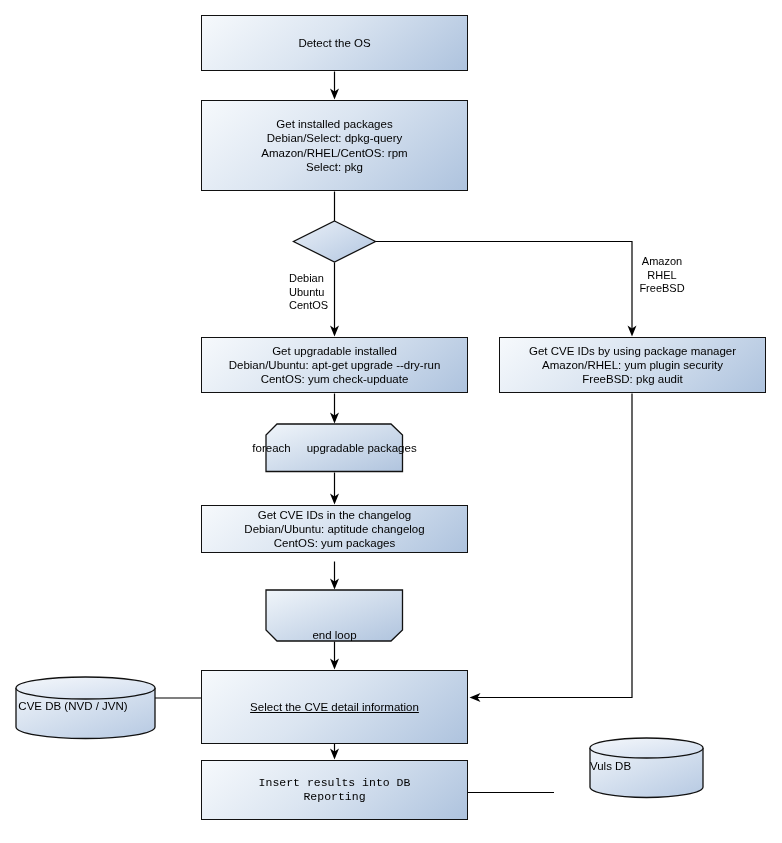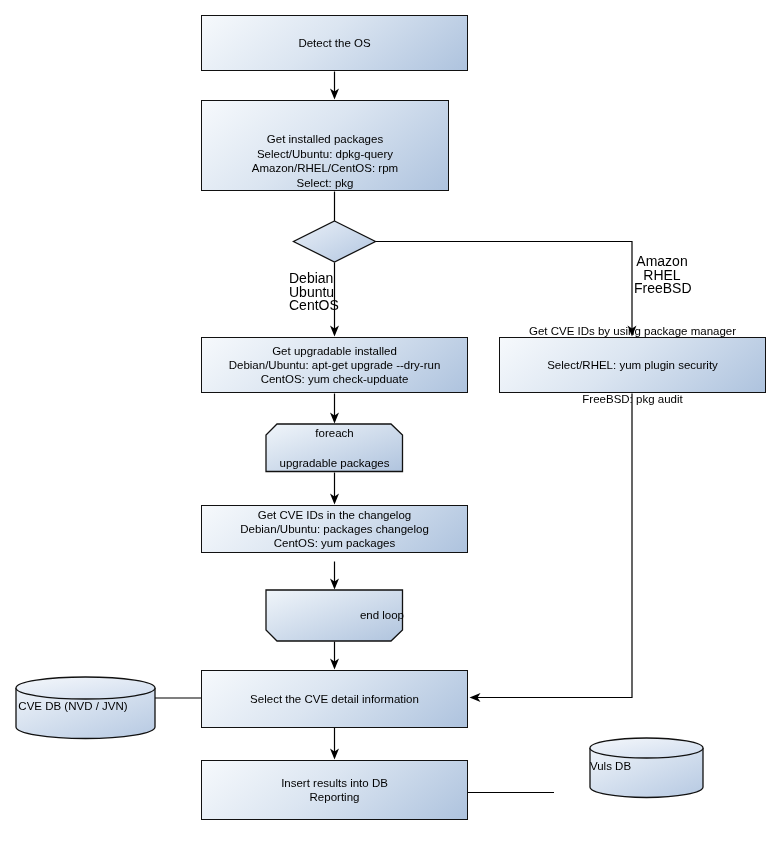--- a/index.html
+++ b/index.html
@@ -17,26 +17,26 @@
     border:1.3px solid #111;
     background:linear-gradient(140deg,#f6f9fc 0%,#dbe5f1 45%,#aec3de 100%);
     display:flex;flex-direction:column;align-items:center;justify-content:center;
     text-align:center;
     font-size:11.5px;line-height:14.5px;
   }
   .shape{position:absolute;}
   .shape svg{display:block;}
   .shape-label{
     position:absolute;
-    display:flex;flex-direction:column;align-items:center;justify-content:center;
+    display:flex;flex-direction:row;align-items:center;justify-content:center;
     text-align:center;font-size:11.5px;line-height:14.5px;gap:16px;
   }
   .edge-label{
     position:absolute;
-    font-size:14px;line-height:13.5px;
+    font-size:11px;line-height:13.5px;
   }
   .lines-layer{position:absolute;left:0;top:0;z-index:0;}
   .node{z-index:1;}
   .txt{white-space:nowrap;}
 </style>
 </head>
 <body>
 
 <div id="canvas">
 
@@ -81,50 +81,50 @@
 
     <line x1="155" y1="698" x2="202" y2="698" stroke="#000" stroke-width="1.2"></line>
 
     <line x1="468" y1="792.5" x2="554" y2="792.5" stroke="#000" stroke-width="1.2"></line>
   </svg>
 
   <div class="box node" style="left:201px;top:15px;width:267px;height:56px;">
     <div class="txt">Detect the OS</div>
   </div>
 
-  <div class="box node" style="left:201px;top:100px;width:248px;height:91px;justify-content:flex-end;">
+  <div class="box node" style="left:201px;top:100px;width:267px;height:91px;">
     <div class="txt">Get installed packages</div>
-    <div class="txt">Select/Ubuntu: dpkg-query</div>
+    <div class="txt">Debian/Select: dpkg-query</div>
     <div class="txt">Amazon/RHEL/CentOS: rpm</div>
     <div class="txt">Select: pkg</div>
   </div>
 
   <div class="box node" style="left:201px;top:337px;width:267px;height:56px;line-height:14px;">
     <div class="txt">Get upgradable installed</div>
     <div class="txt">Debian/Ubuntu: apt-get upgrade --dry-run</div>
     <div class="txt">CentOS: yum check-upduate</div>
   </div>
 
-  <div class="box node" style="left:499px;top:337px;width:267px;height:56px;line-height:14px;gap:20px;">
+  <div class="box node" style="left:499px;top:337px;width:267px;height:56px;line-height:14px;">
     <div class="txt">Get CVE IDs by using package manager</div>
-    <div class="txt">Select/RHEL: yum plugin security</div>
+    <div class="txt">Amazon/RHEL: yum plugin security</div>
     <div class="txt">FreeBSD: pkg audit</div>
   </div>
 
   <div class="box node" style="left:201px;top:505px;width:267px;height:48px;line-height:14px;">
     <div class="txt">Get CVE IDs in the changelog</div>
-    <div class="txt">Debian/Ubuntu: packages changelog</div>
+    <div class="txt">Debian/Ubuntu: aptitude changelog</div>
     <div class="txt">CentOS: yum packages</div>
   </div>
 
-  <div class="box node" style="left:201px;top:670px;width:267px;height:58px;">
+  <div class="box node" style="left:201px;top:670px;width:267px;height:74px;text-decoration:underline;">
     <div class="txt">Select the CVE detail information</div>
   </div>
 
-  <div class="box node" style="left:201px;top:760px;width:267px;height:60px;">
+  <div class="box node" style="left:201px;top:760px;width:267px;height:60px;font-family:Liberation Mono, monospace;">
     <div class="txt">Insert results into DB</div>
     <div class="txt">Reporting</div>
   </div>
 
   <div class="shape node" style="left:265px;top:423px;">
     <svg width="139" height="50" viewBox="0 0 139 50">
       <defs>
         <linearGradient id="gradForeach" x1="0" y1="0" x2="1" y2="1">
           <stop offset="0" stop-color="#f0f5fa"></stop>
           <stop offset="1" stop-color="#b0c4de"></stop>

